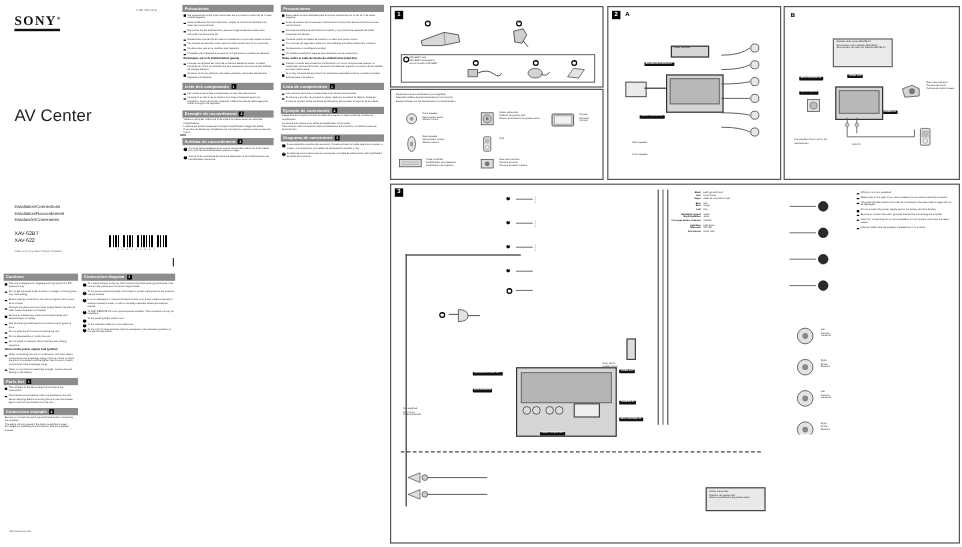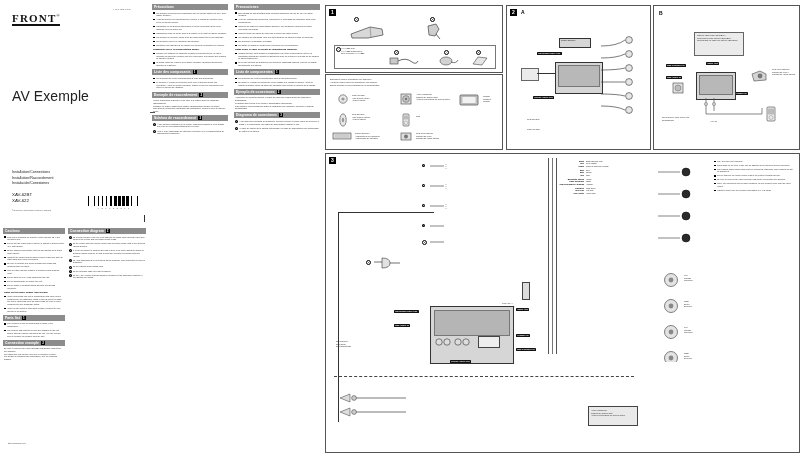--- a/index.html
+++ b/index.html
@@ -105,24 +105,24 @@
   .notecol{position:absolute;font-size:1.9px;line-height:2.5px;color:#2d2d2d;}
   .notecol li{margin-bottom:1.2px;}
 </style>
 </head>
 <body>
 
 <div class="page">
 
   <div id="col-cover">
     <div class="sony">
-      <span>FRONT</span><span class="tm">®</span>
+      <span>SONY</span><span class="tm">®</span>
     </div>
     <div class="partno">4-296-253-11(1)</div>
-    <div class="avtitle">AV Exemple</div>
+    <div class="avtitle">AV Center</div>
     <div class="tickmark2"></div>
 
     <div class="manlines">
       <div>Installation/Connections</div>
       <div>Installation/Raccordement</div>
       <div>Instalación/Conexiones</div>
     </div>
     <div class="models">
       <div>XAV-62BT</div>
       <div>XAV-622</div>

